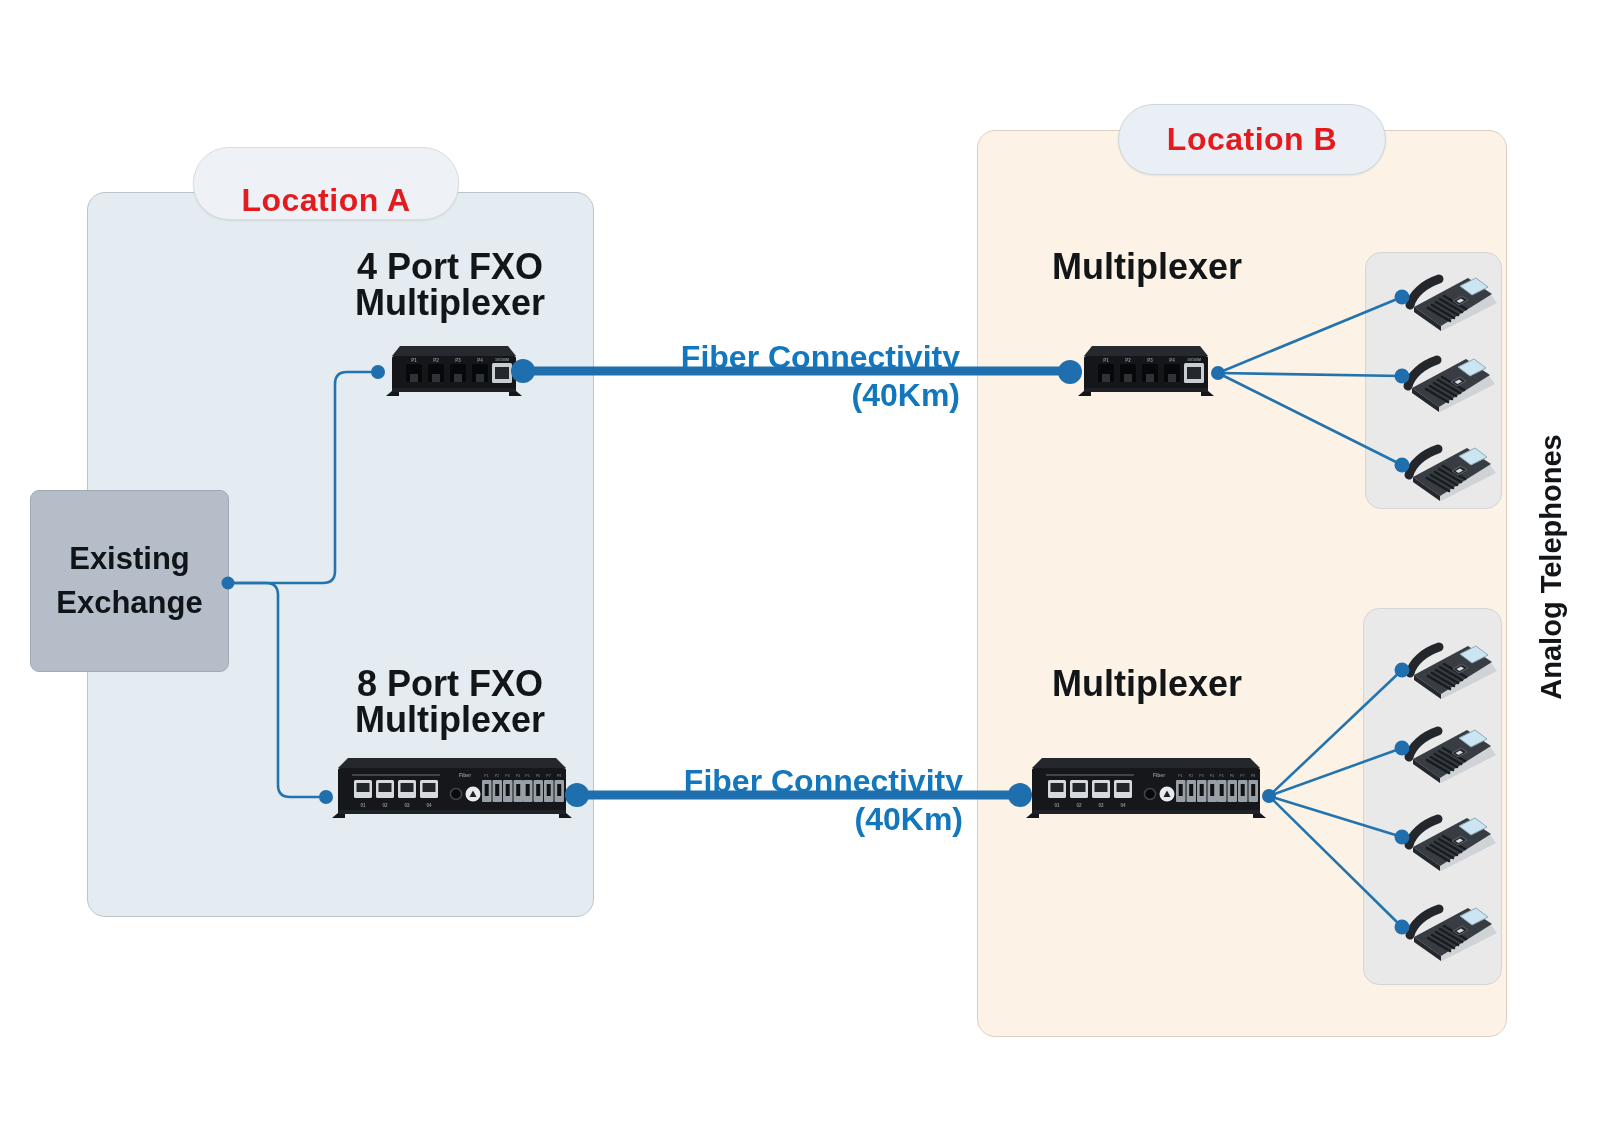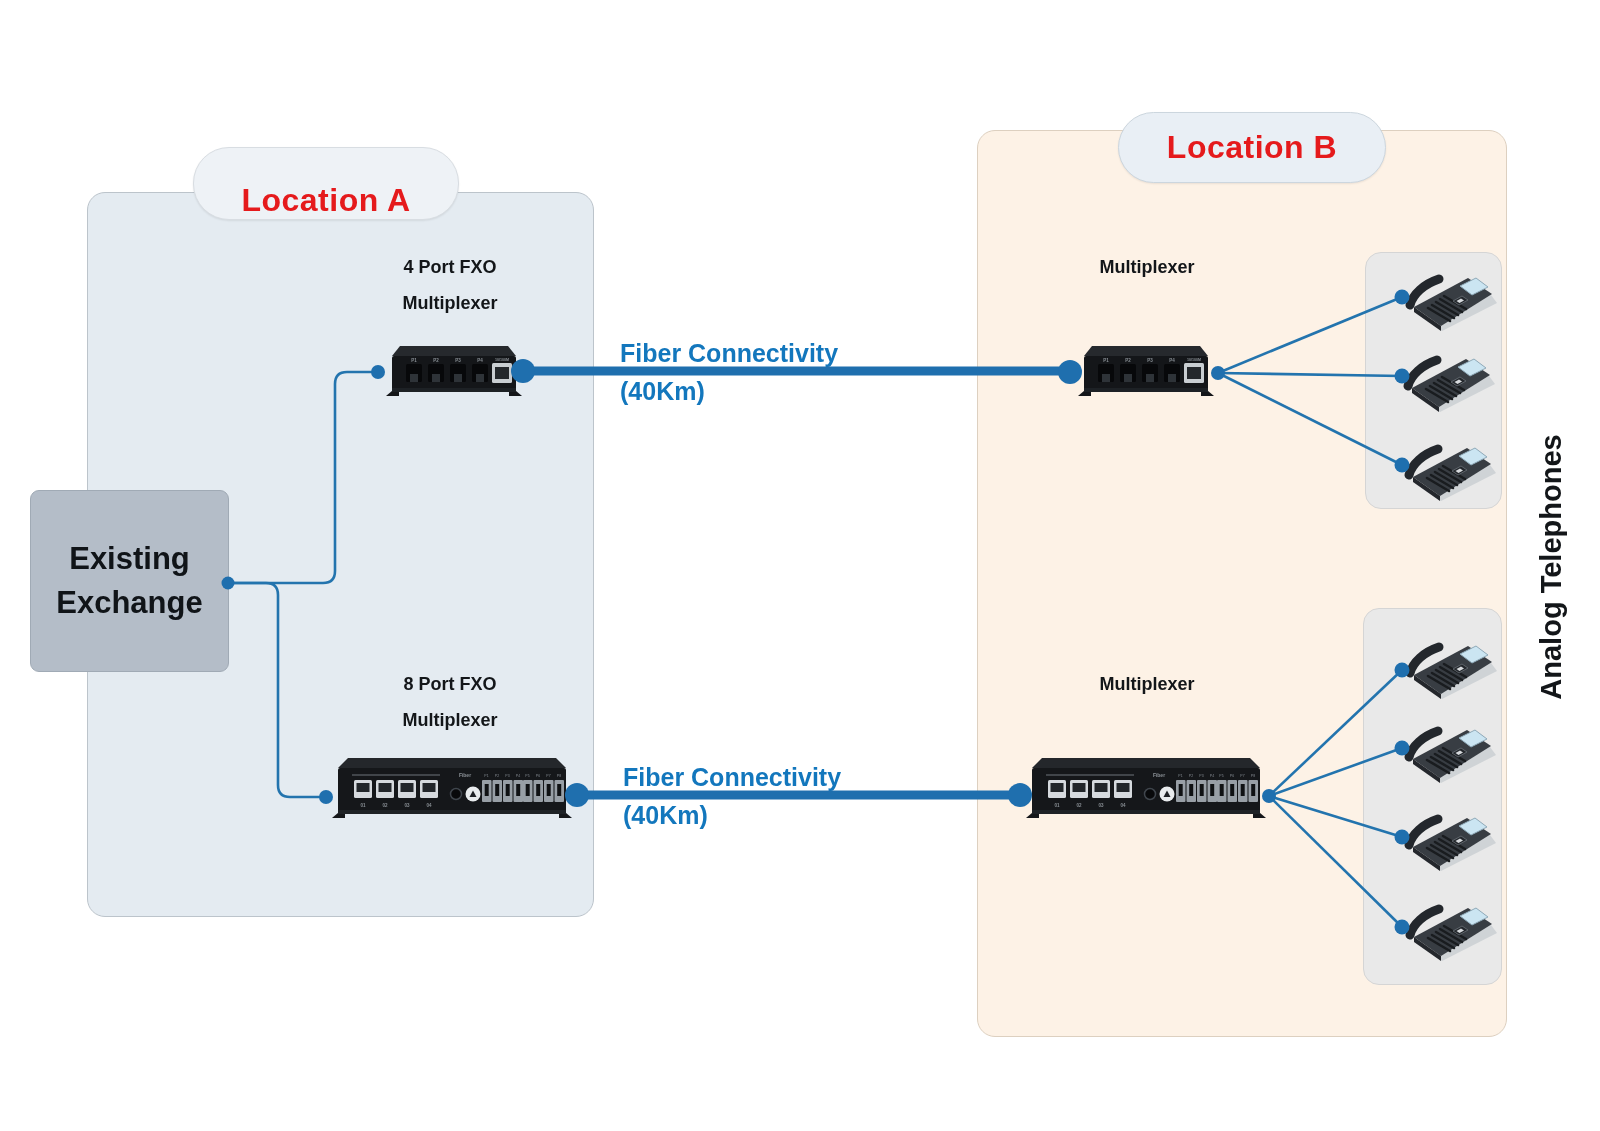--- a/index.html
+++ b/index.html
@@ -12,38 +12,38 @@
   .region{border-radius:18px;border:1px solid #c3cad1;}
   #loc-a-box{left:87px;top:192px;width:505px;height:723px;background:#e4ebf1;border-color:#bcc4cb;}
   #loc-b-box{left:977px;top:130px;width:528px;height:905px;background:#fdf2e6;border-color:#ddd0c0;}
   
   .pill{
     border-radius:36px;display:flex;align-items:center;justify-content:center;
     font-weight:bold;font-size:32px;color:#e51a1c;letter-spacing:.5px;
     box-shadow:0 1px 2px rgba(0,0,0,.08);
   }
   #loc-a-pill{left:193px;top:147px;width:264px;height:71px;background:#eef2f6;border:1px solid #d8dde2;align-items:flex-end;}
-  #loc-b-pill{left:1118px;top:104px;width:266px;height:69px;background:#e9eff5;border:1px solid #ccd6de;margin-top:8px;}
+  #loc-b-pill{left:1118px;top:104px;width:266px;height:69px;background:#e9eff5;border:1px solid #ccd6de;}
   
   #exchange-box{
     left:30px;top:490px;width:197px;height:180px;background:#b4bdc8;border:1px solid #a0aab5;
     border-radius:9px;display:flex;flex-direction:column;align-items:center;justify-content:center;
     font-weight:bold;font-size:31px;color:#101418;line-height:44px;text-align:center;
   }
   
   .device-label{
-    width:280px;text-align:center;font-weight:bold;font-size:18px;color:#131619;line-height:36px;
+    width:280px;text-align:center;font-weight:bold;font-size:36px;color:#131619;line-height:36px;
   }
   #lbl-fxo4{left:310px;top:249px;}
   #lbl-fxo8{left:310px;top:666px;text-align:center;}
   #lbl-fxs4{left:1007px;top:249px;}
   #lbl-fxs8{left:1007px;top:666px;}
   
   .fiber-label{
-    width:340px;text-align:left;font-weight:bold;font-size:25px;color:#1377bd;
+    width:340px;text-align:right;font-weight:bold;font-size:32px;color:#1377bd;
   }
   #fiber1-label{left:620px;top:339px;}
   #fiber1-dist{left:620px;top:377px;}
   #fiber2-label{left:623px;top:763px;}
   #fiber2-dist{left:623px;top:801px;}
   
   .phone-panel{background:#e9e9e9;border:1px solid #d5d5d5;border-radius:16px;}
   #phone-panel-top{left:1365px;top:252px;width:135px;height:255px;}
   #phone-panel-bottom{left:1363px;top:608px;width:137px;height:375px;}
   

